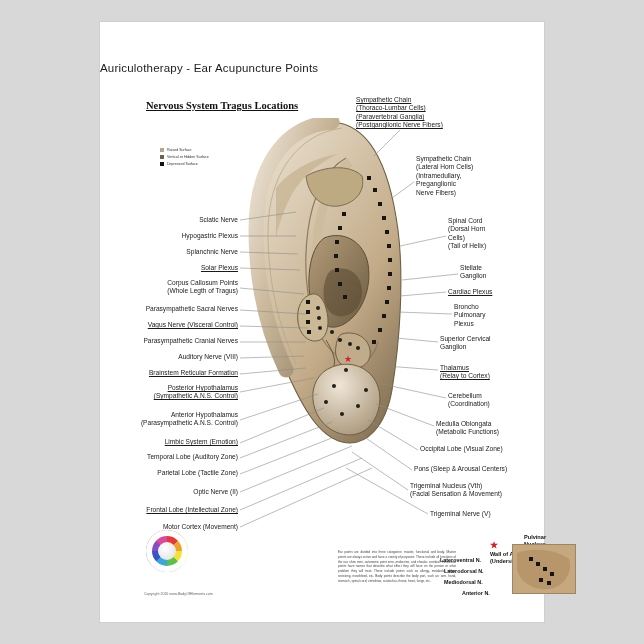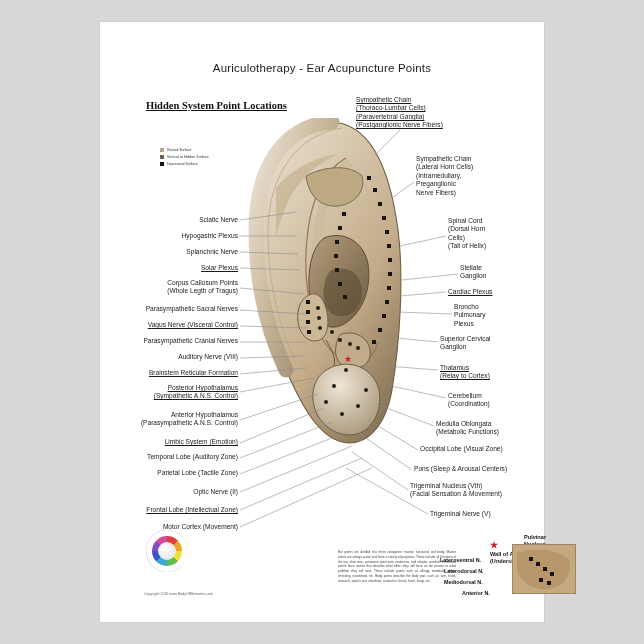--- a/index.html
+++ b/index.html
@@ -11,21 +11,20 @@
   }
   .poster{
     position:absolute;
     left:100px;top:22px;
     width:444px;height:600px;
     background:#ffffff;
     box-shadow:0 0 0 1px #cfcfcf;
   }
   .title{
     position:absolute;top:40px;left:0;width:100%;
-    text-align:center;
     font-size:11.5px;color:#1c1c1c;letter-spacing:.2px;
   }
   .section-head{
     position:absolute;left:46px;top:78px;
     font-family:"Liberation Serif", serif;
     font-weight:bold;font-size:10.5px;color:#111;
     text-decoration:underline;
   }
   
   .ear-wrap{position:absolute;left:146px;top:96px;width:170px;height:330px;}
@@ -54,21 +53,21 @@
   .star{color:#d1222a;font-size:9px;line-height:1;}
   .inset-lbl{position:absolute;font-size:5.4px;color:#111;font-weight:bold;}
   .pulvinar{position:absolute;left:424px;top:512px;font-size:5.6px;font-weight:bold;color:#111;line-height:1.3;}
 </style>
 </head>
 <body>
 
 <div class="poster">
 
   <div class="title">Auriculotherapy - Ear Acupuncture Points</div>
-  <div class="section-head">Hidden System Point Locations</div>
+  <div class="section-head">Nervous System Tragus Locations</div>
 
   <div class="legend">
     <div><span class="sw" style="background:#b6a58e"></span><span>Raised Surface</span></div>
     <div><span class="sw" style="background:#6f6252"></span><span>Vertical or Hidden Surface</span></div>
     <div><span class="sw" style="background:#111"></span><span>Depressed Surface</span></div>
   </div>
 
   <svg class="ear-wrap" viewBox="0 0 170 330">
     <defs>
       <linearGradient id="helixG" x1="0" y1="0" x2="1" y2="1">

